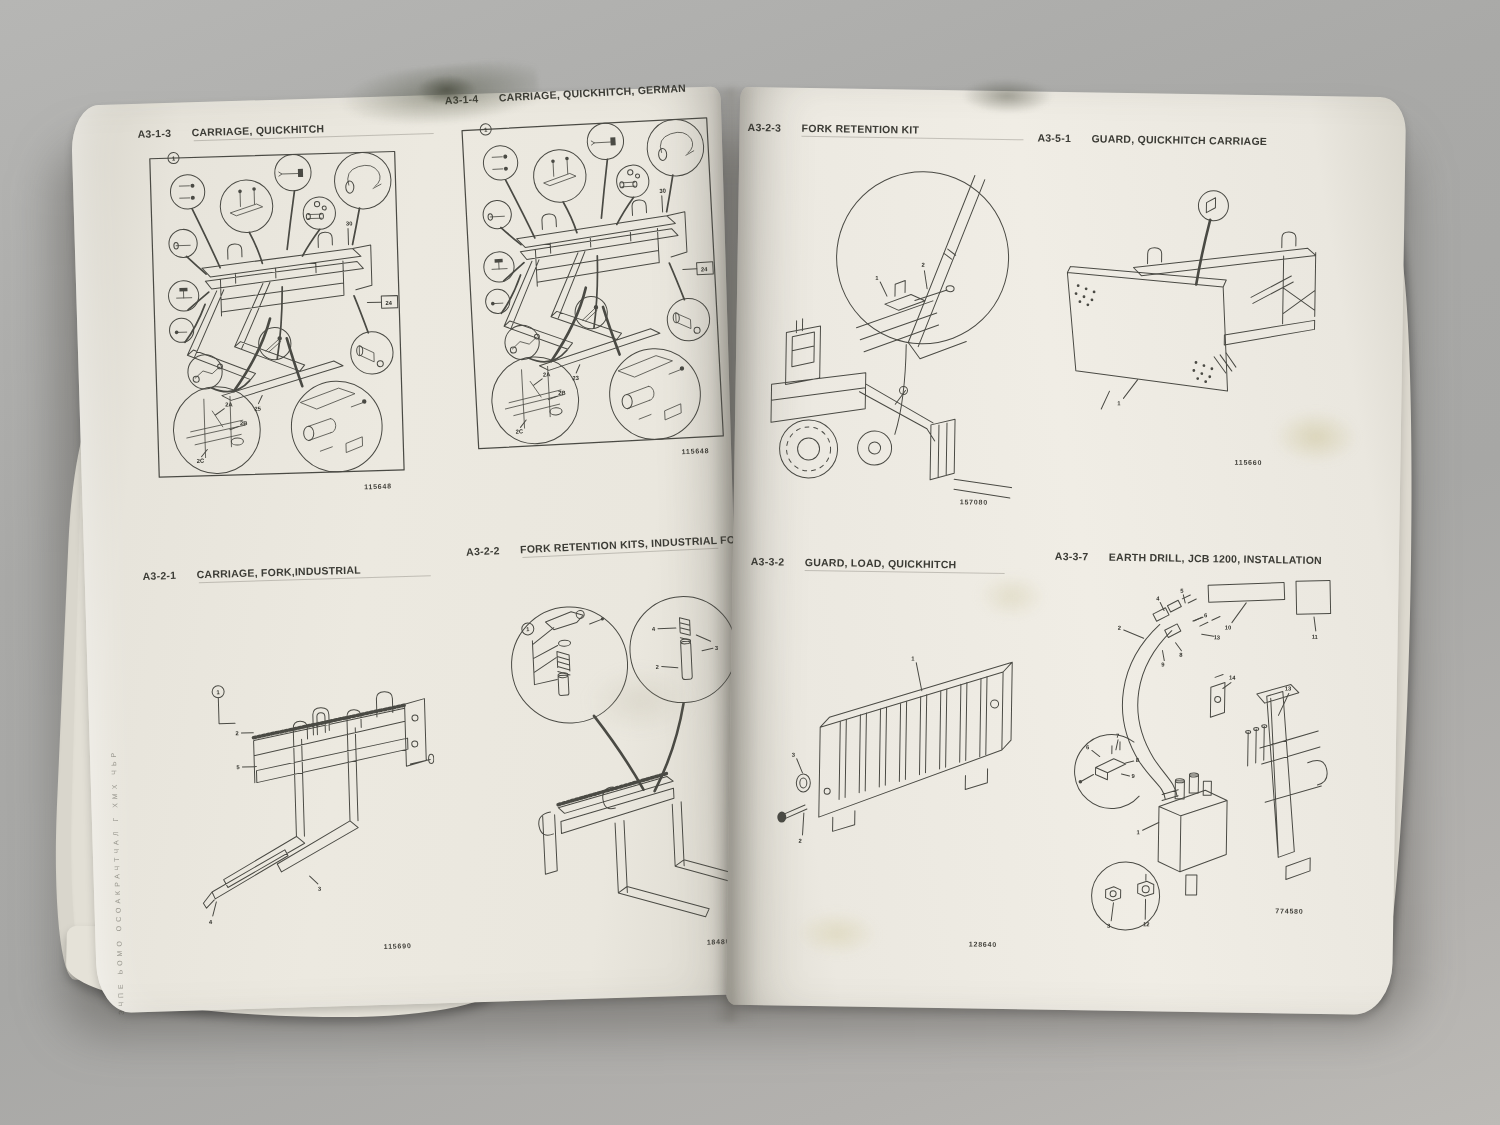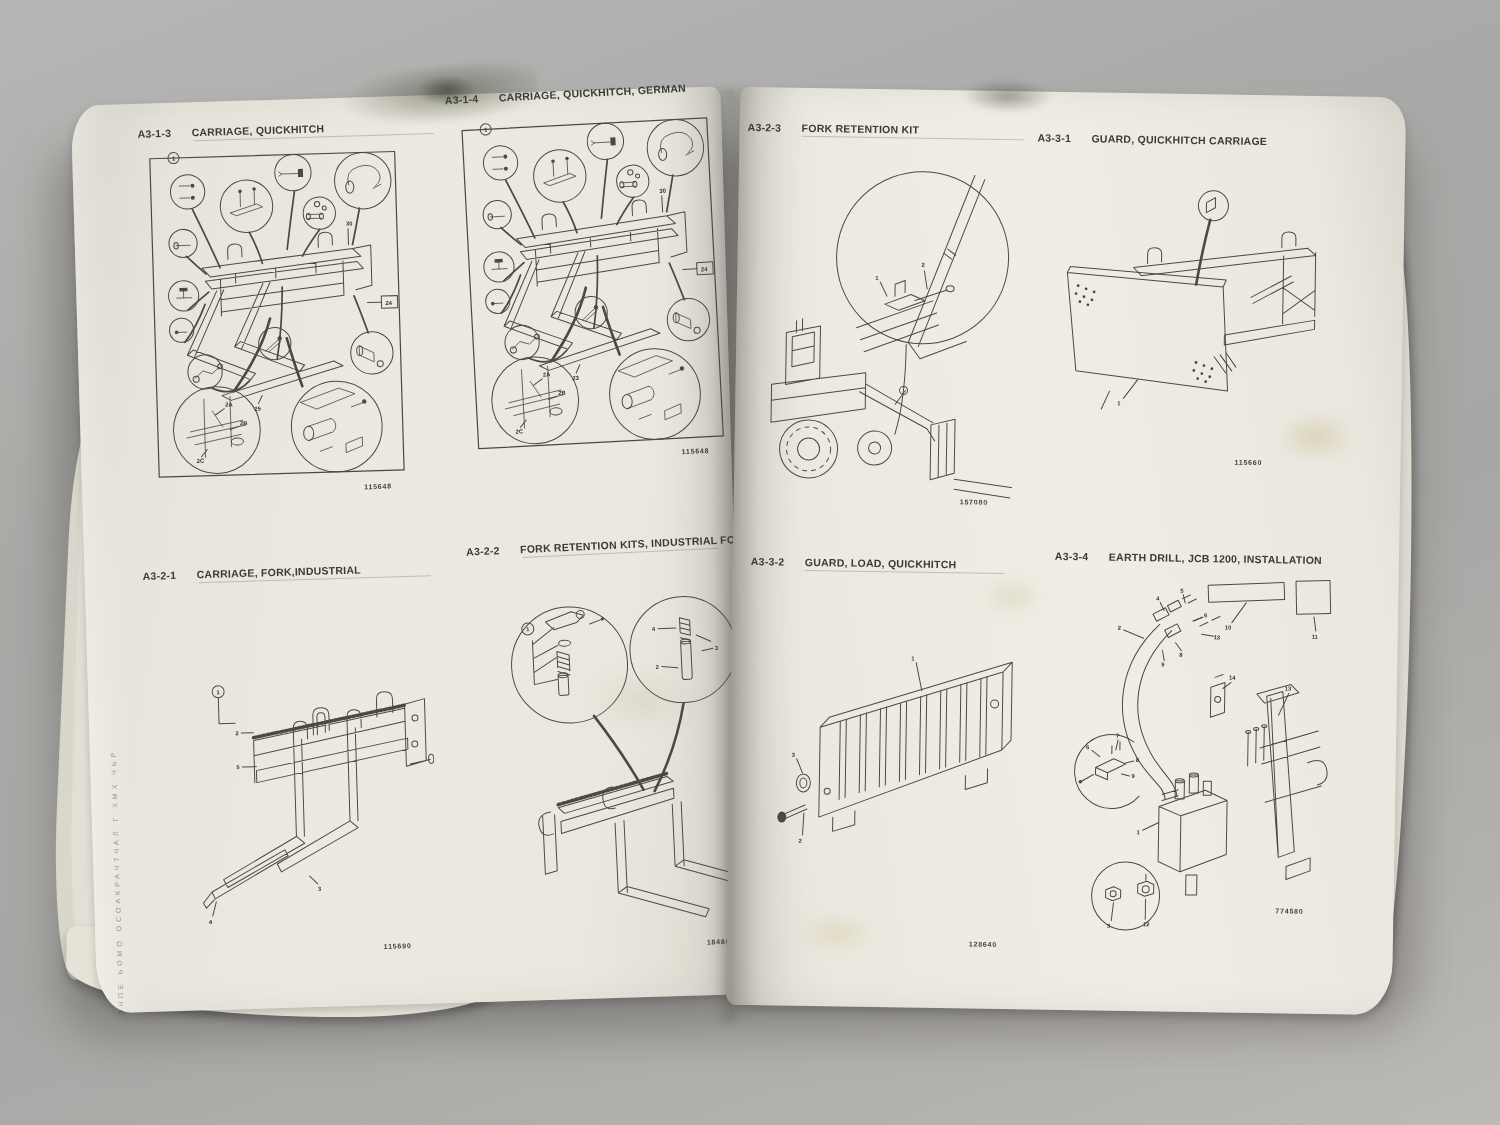--- a/index.html
+++ b/index.html
@@ -301,21 +301,21 @@
           <circle cx="120" cy="296" r="17"></circle>
             <circle cx="120" cy="296" r="6"></circle>
           <circle cx="148" cy="238" r="4"></circle>
         </g>
       </svg>
       <div class="fig" style="left:226px;top:408px;">157080</div>
     </div>
 
     <div class="sec" style="left:0;top:0;">
       <div class="sec-head" style="left:298px;top:40px;">
-        <span class="code">A3-3-1</span>
+        <span class="code">A3-5-1</span>
         <span class="title">GUARD, QUICKHITCH CARRIAGE</span>
       </div>
       <svg style="position:absolute;left:308px;top:78px;" width="300" height="296" viewBox="0 0 300 295">
         <g class="s">
           <circle cx="167" cy="33" r="15"></circle>
           <path d="M160 30l9-5v10l-9 5zM169 25v10"></path>
           <path class="th" d="M164 47Q156 80 151 112"></path>
           <path d="M88 96L262 74l8 7L96 104zM102 92v-10q0-6 7-6t7 6v8M236 74v-10q0-6 7-6t7 6v8M238 82v68M270 78v64M238 114l32 22M238 140l32-24M180 162 270 146v9L180 172zM206 124 246 102M208 130 248 108"></path>
           <path d="M22 102 178 114 184 218 32 200zM22 102l3-6 156 11-3 7M25 96l-3 6M66 220l-8 18"></path>
           <g class="fl">
@@ -367,21 +367,21 @@
             <path d="M28 248l1-22"></path>
           <text x="134" y="72">1</text>
             <path d="M139 74l6 28"></path>
         </g>
       </svg>
       <div class="fig" style="left:242px;top:850px;">128640</div>
     </div>
 
     <div class="sec" style="left:0;top:0;">
       <div class="sec-head" style="left:322px;top:458px;">
-        <span class="code">A3-3-4</span>
+        <span class="code">A3-3-7</span>
         <span class="title">EARTH DRILL, JCB 1200, INSTALLATION</span>
       </div>
       <svg style="position:absolute;left:330px;top:470px;" width="300" height="388" viewBox="0 0 300 386">
         <g class="s">
           <rect x="146" y="18" width="76" height="17" transform="rotate(-3 184 26)"></rect>
           <rect x="234" y="14" width="34" height="33" transform="rotate(-2 251 30)"></rect>
           <text x="163" y="64">10</text>
             <path d="M170 57l14-20"></path>
           <text x="250" y="72">11</text>
             <path d="M254 64l-2-14"></path>

